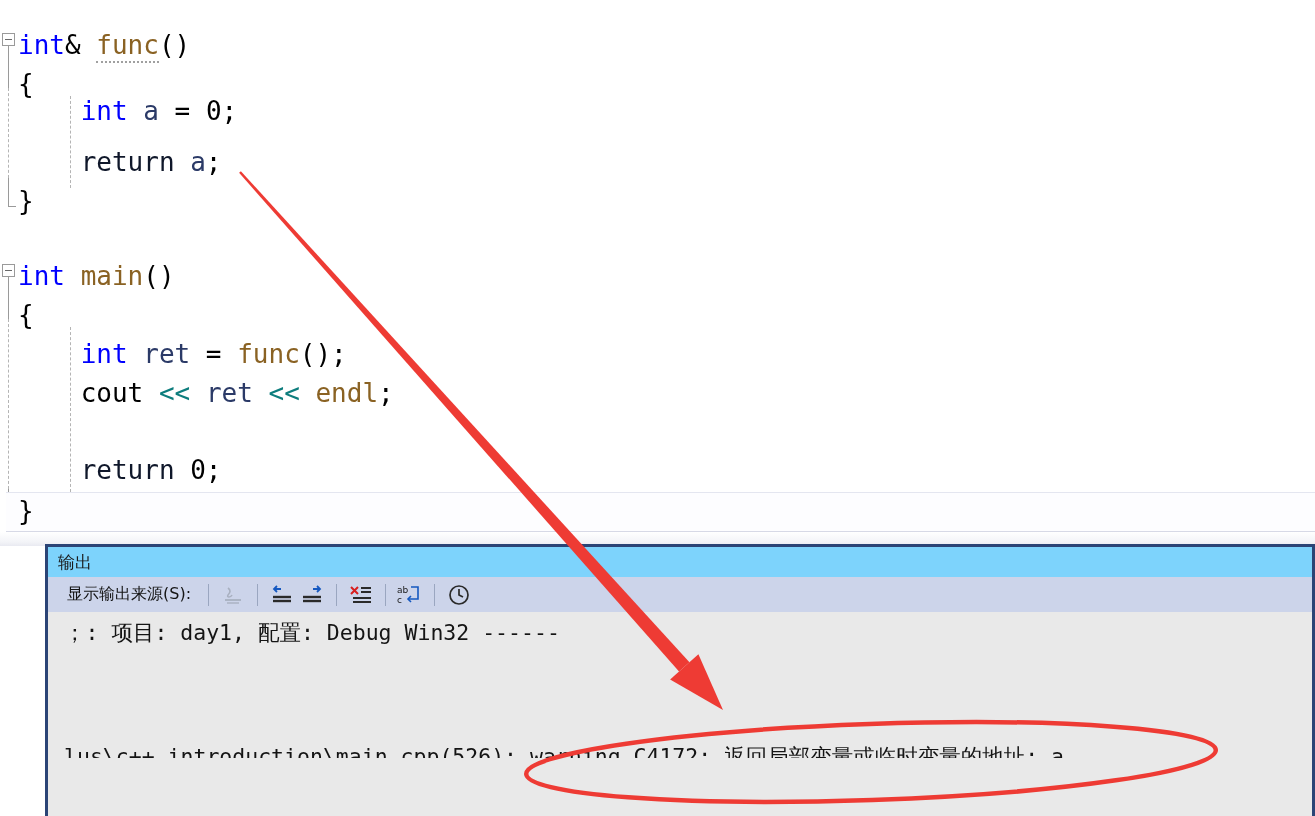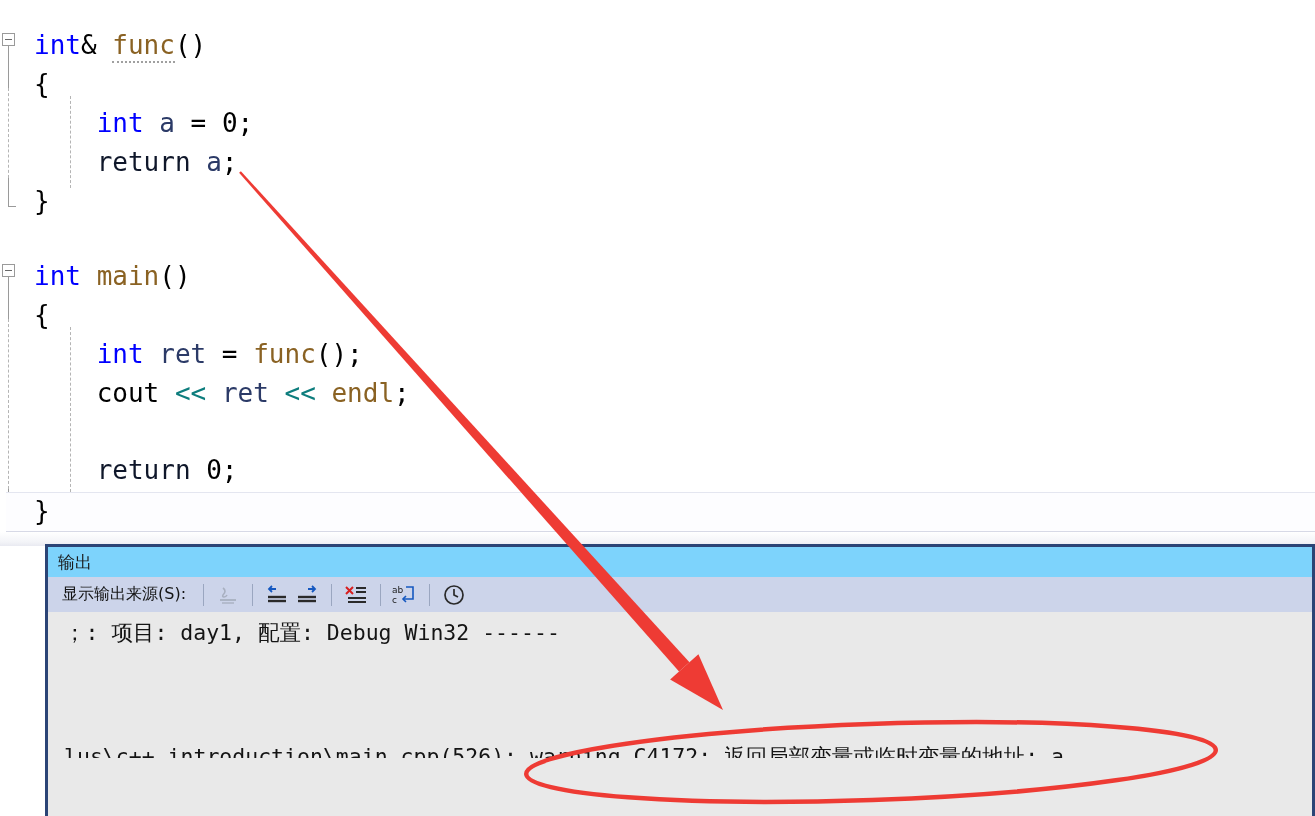--- a/index.html
+++ b/index.html
@@ -31,21 +31,21 @@
     position: absolute;
     left: 0;
     height: 39px;
     line-height: 39px;
     white-space: pre;
     font-family: "DejaVu Sans Mono", monospace;
     font-size: 26px;
     color: #000000;
     letter-spacing: 0px;
   }
-  .code-text { padding-left: 18px; display: inline-block; margin-left: 16px; }
+  .code-text { padding-left: 18px; display: inline-block; }
 
   
   .kw      { color: #0000ff; }
   .kwret   { color: #0f172a; }
   .ident   { color: #2b3a67; }
   .fn      { color: #8a6223; }
   .op      { color: #0d7d7d; }
   .plain   { color: #000000; }
   .num     { color: #000000; }
   .fnuline { border-bottom: 2px dotted #a0a0a0; padding-bottom: 1px; }
@@ -118,21 +118,21 @@
   #output-title span {
     font-family: "DejaVu Sans", sans-serif;
     font-size: 17px;
     color: #1a1a1a;
   }
   #output-toolbar {
     height: 35px;
     background: #ccd4ea;
     display: flex;
     align-items: center;
-    padding-left: 14px;
+    padding-left: 19px;
   }
   .tb-label {
     font-family: "DejaVu Sans", sans-serif;
     font-size: 16px;
     color: #141414;
     white-space: nowrap;
     margin-right: 8px;
   }
   .combo {
     position: relative;
@@ -218,21 +218,21 @@
     <div class="outline-v-solid" style="left:8px; top:489px; height:28px;"></div>
     <div class="outline-foot" style="left:8px; top:517px; width:8px;"></div>
 
     <div class="outline-v-dash" style="left:70px; top:327px; height:165px;"></div>
 
     <div id="current-line-box"></div>
 
     <div id="code-lines">
         <div class="code-line" style="top: 26px;"><span class="code-text"><span class="kw">int</span><span class="plain">&amp; </span><span class="fn fnuline">func</span><span class="plain">()</span></span></div>
         <div class="code-line" style="top: 65px;"><span class="code-text"><span class="plain">{</span></span></div>
-        <div class="code-line" style="top: 104px;"><span class="code-text"><span class="plain">    </span><span class="kw">int</span><span class="plain"> </span><span class="ident">a</span><span class="plain"> = </span><span class="num">0;</span></span></div>
+        <div class="code-line" style="top: 92px;"><span class="code-text"><span class="plain">    </span><span class="kw">int</span><span class="plain"> </span><span class="ident">a</span><span class="plain"> = </span><span class="num">0;</span></span></div>
         <div class="code-line" style="top: 143px;"><span class="code-text"><span class="plain">    </span><span class="kwret">return</span><span class="plain"> </span><span class="ident">a</span><span class="plain">;</span></span></div>
         <div class="code-line" style="top: 182px;"><span class="code-text"><span class="plain">}</span></span></div>
         <div class="code-line" style="top: 221px;"><span class="code-text"></span></div>
         <div class="code-line" style="top: 257px;"><span class="code-text"><span class="kw">int</span><span class="plain"> </span><span class="fn">main</span><span class="plain">()</span></span></div>
         <div class="code-line" style="top: 296px;"><span class="code-text"><span class="plain">{</span></span></div>
         <div class="code-line" style="top: 335px;"><span class="code-text"><span class="plain">    </span><span class="kw">int</span><span class="plain"> </span><span class="ident">ret</span><span class="plain"> = </span><span class="fn">func</span><span class="plain">();</span></span></div>
         <div class="code-line" style="top: 374px;"><span class="code-text"><span class="plain">    </span><span class="plain">cout</span><span class="plain"> </span><span class="op">&lt;&lt;</span><span class="plain"> </span><span class="ident">ret</span><span class="plain"> </span><span class="op">&lt;&lt;</span><span class="plain"> </span><span class="fn">endl</span><span class="plain">;</span></span></div>
         <div class="code-line" style="top: 413px;"><span class="code-text"></span></div>
         <div class="code-line" style="top: 451px;"><span class="code-text"><span class="plain">    </span><span class="kwret">return</span><span class="plain"> </span><span class="num">0;</span></span></div>
         <div class="code-line" style="top: 492px;"><span class="code-text"><span class="plain">}</span></span></div>

